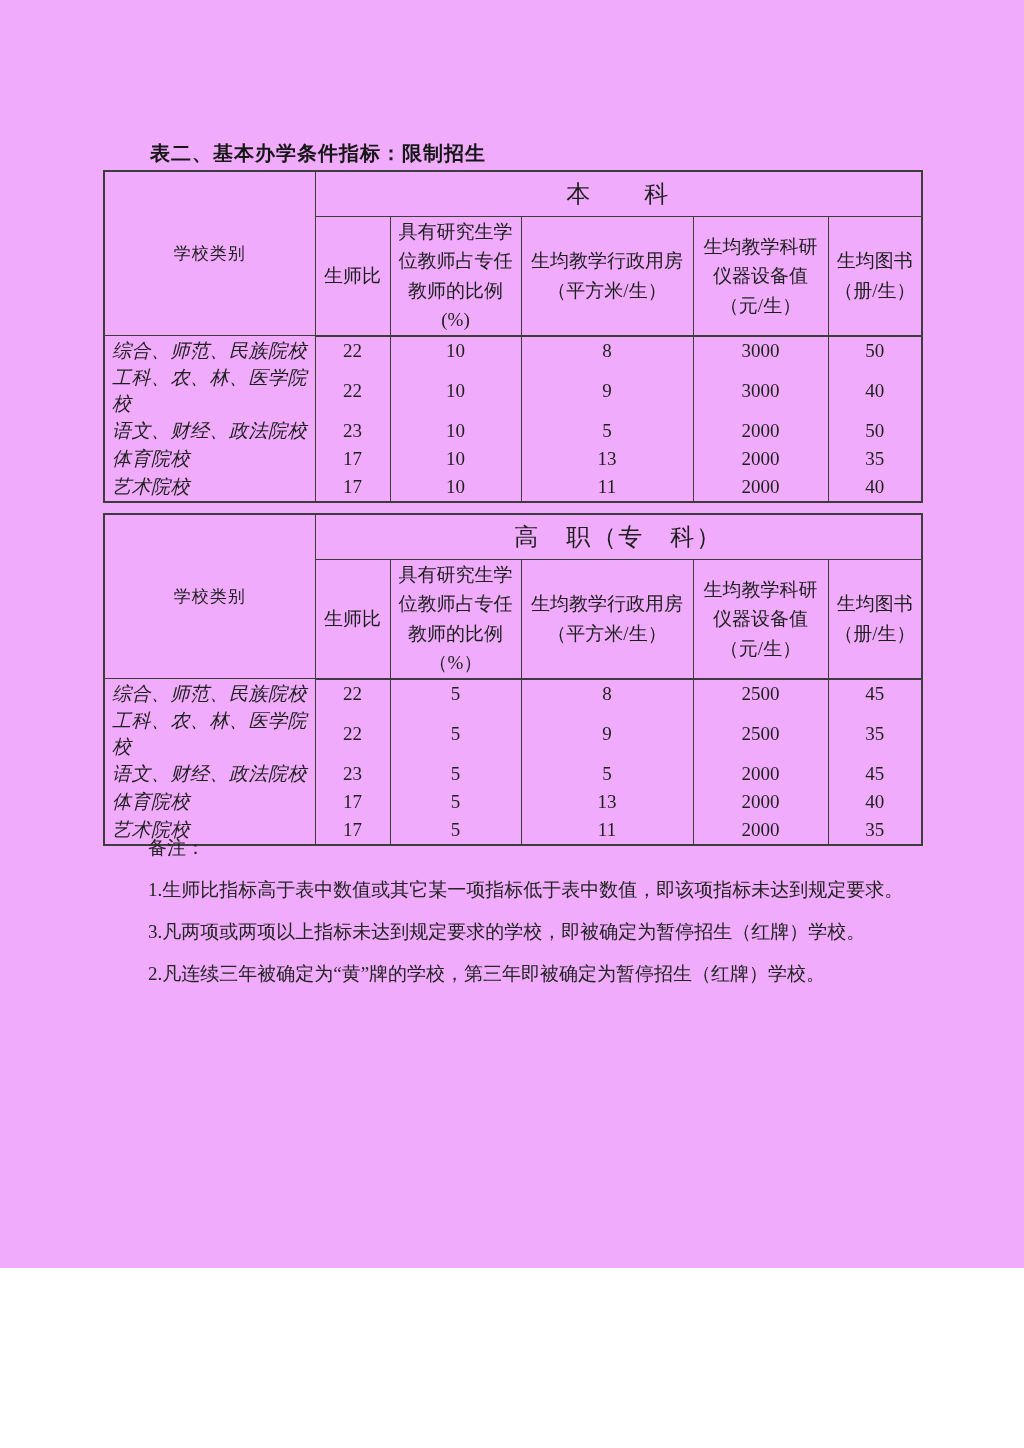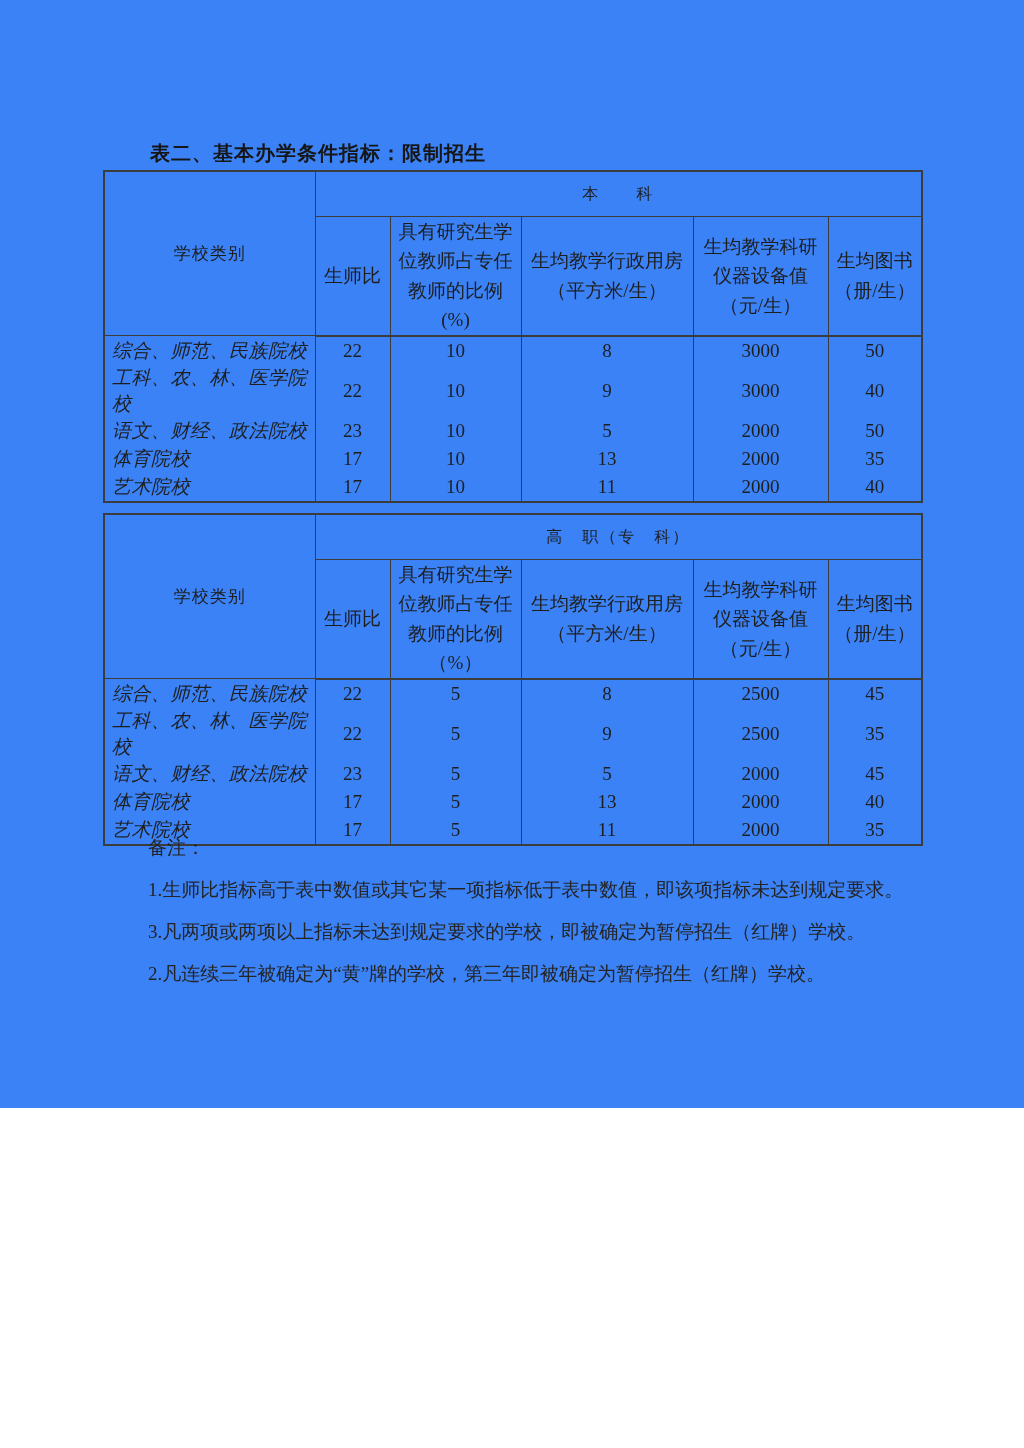--- a/index.html
+++ b/index.html
@@ -1,21 +1,21 @@
 <!DOCTYPE html>
 <html><head>
 <meta charset="utf-8">
 <style>
   html, body { margin: 0; padding: 0; }
   body { background: #ffffff; }
   .page {
     position: relative;
     width: 1024px;
-    height: 1108px;
-    background: #3b82f6;
+    height: 1268px;
+    background: #f0abfc;
     color: #1e1e1e;
     font-family: "Liberation Serif", "DejaVu Serif", serif;
     overflow: hidden;
   }
   .doc-title {
     position: absolute;
     left: 150px;
     top: 140px;
     font-family: "Liberation Sans", "DejaVu Sans", sans-serif;
     font-weight: 700;
@@ -36,21 +36,21 @@
   #table-benke { top: 170px; }
   #table-gaozhi { top: 513px; }
   table.indicator-table td {
     border: 1px solid #3c3c3c;
     text-align: center;
     vertical-align: middle;
     padding: 0;
   }
   td.span-header-cell {
     height: 44px;
-    font-size: 16px;
+    font-size: 24px;
     letter-spacing: 2px;
   }
   td.school-type-cell {
     font-size: 17px;
     letter-spacing: 1px;
     border-bottom: 2px solid #3c3c3c;
   }
   tr.sub-header-row td {
     height: 114px;
     line-height: 1.55;

